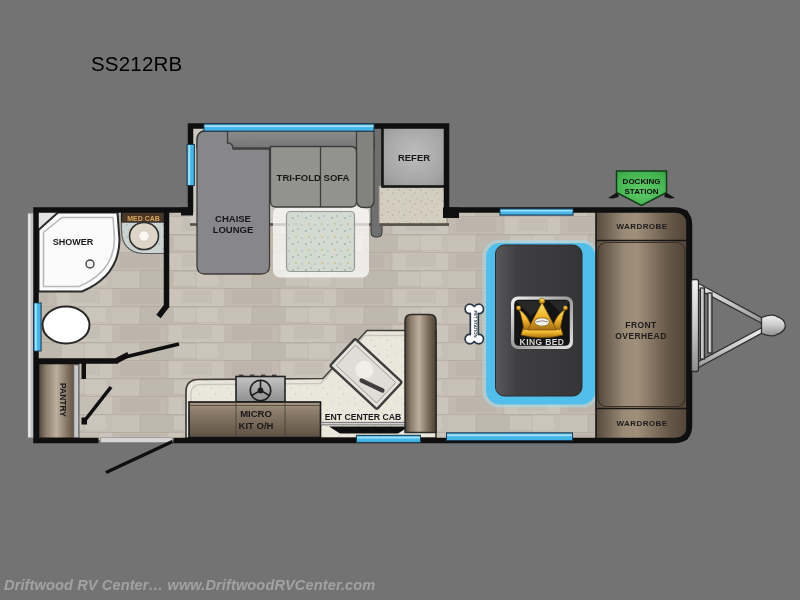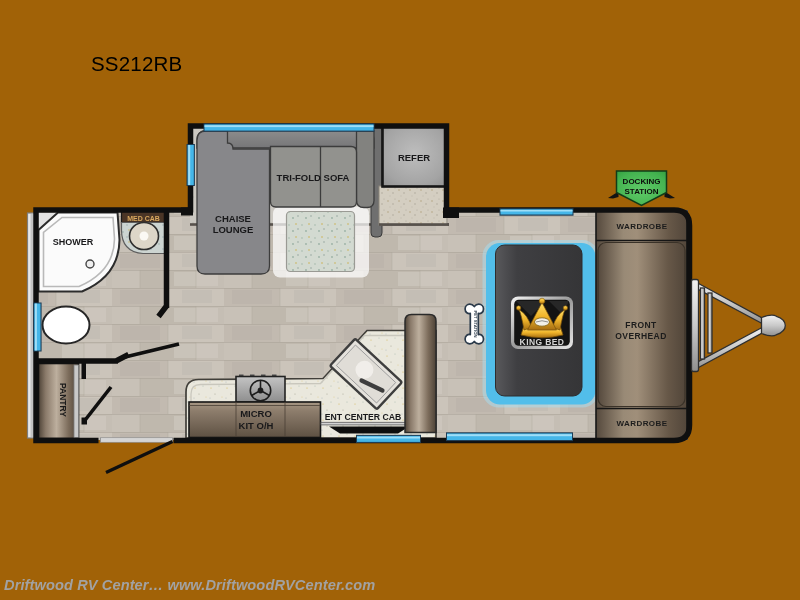--- a/index.html
+++ b/index.html
@@ -1,16 +1,16 @@
 <!DOCTYPE html>
 <html><head>
 <meta charset="utf-8">
 <style>
 html,body{margin:0;padding:0;background:#fff;}
-#stage{position:relative;width:800px;height:600px;background:#a16207;overflow:hidden;
+#stage{position:relative;width:800px;height:600px;background:#737373;overflow:hidden;
   font-family:"Liberation Sans", sans-serif;}
 svg text{font-family:"Liberation Sans", sans-serif;}
 </style>
 </head>
 <body>
 <div id="stage">
 <svg width="800" height="600" viewBox="0 0 800 600">
 <defs>
   <pattern id="brickTan" width="112" height="36" patternUnits="userSpaceOnUse">
     <rect width="112" height="36" fill="#c7c0b6"></rect>

